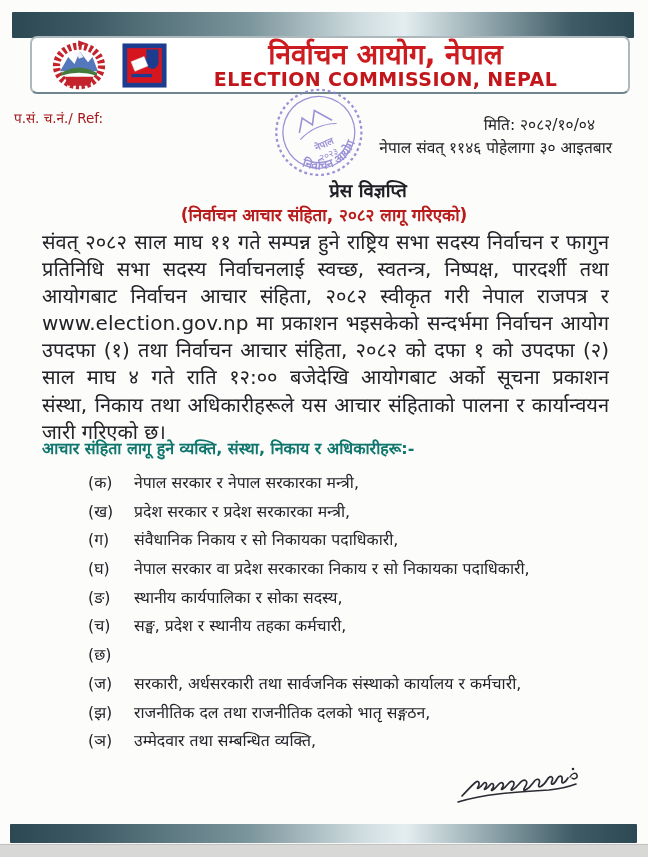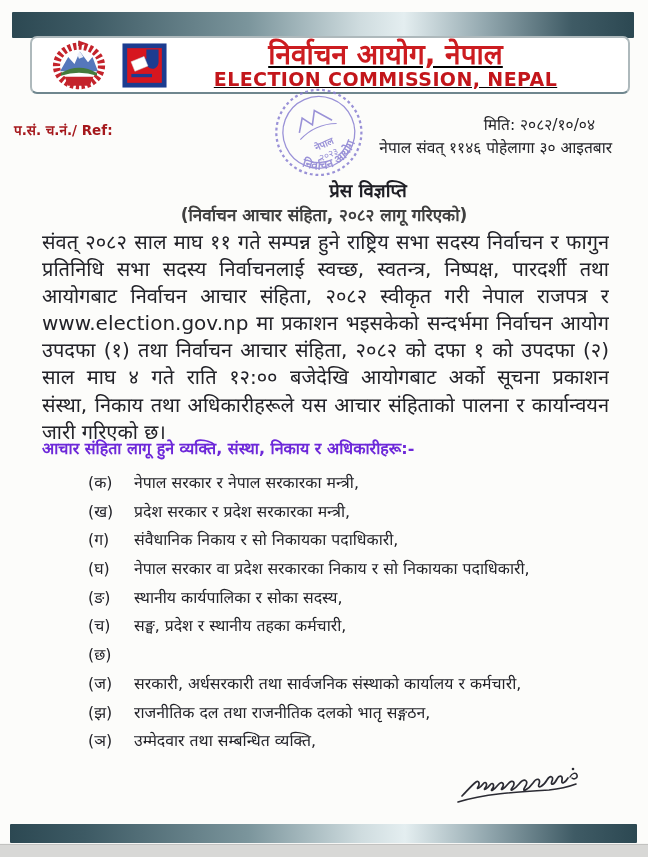--- a/index.html
+++ b/index.html
@@ -18,39 +18,39 @@
   .bar-top{left:12px;top:12px;width:622px;}
   .bar-bottom{left:10px;top:824px;width:627px;height:19px;}
 
   .header-box{
     position:absolute;left:30px;top:36px;width:600px;height:58px;background:#ffffff;
     border:2px solid #aeb9bc;border-bottom-color:#6f868e;border-radius:7px;
     display:flex;align-items:center;box-sizing:border-box;padding:0 14px 0 20px;
   }
   .emblem{width:54px;height:54px;flex:0 0 auto;}
   .eclogo{width:45px;height:45px;margin-left:16px;flex:0 0 auto;}
-  .header-titles{flex:1;text-align:center;line-height:1.02;padding-right:10px;text-decoration:underline;}
+  .header-titles{flex:1;text-align:center;line-height:1.02;padding-right:10px;}
   .title-np{color:#cc1c20;font-size:28px;font-weight:bold;}
   .title-en{color:#c3161b;font-size:19px;font-weight:bold;letter-spacing:.4px;}
 
-  .ref{position:absolute;left:14px;top:109px;color:#a5181c;font-weight:bold;font-size:13.5px;margin-top:12px;}
+  .ref{position:absolute;left:14px;top:109px;color:#a5181c;font-weight:normal;font-size:13.5px;}
 
   .stamp{position:absolute;left:266px;top:83px;width:108px;height:104px;transform:rotate(-24deg);opacity:.85;}
 
   .dates{position:absolute;right:36px;top:114px;text-align:right;font-size:15.5px;color:#242428;line-height:23px;}
   .date-1{padding-right:17px;}
 
   .doc-title{position:absolute;left:0;width:648px;top:177px;text-align:center;font-size:18.5px;font-weight:bold;color:#1e1e24;margin-left:44px;}
-  .doc-subtitle{position:absolute;left:0;width:648px;top:203px;text-align:center;font-size:17px;font-weight:bold;color:#404040;}
+  .doc-subtitle{position:absolute;left:0;width:648px;top:203px;text-align:center;font-size:17px;font-weight:bold;color:#b91c1c;}
 
   .para{position:absolute;left:42px;top:229px;width:567px;font-size:20px;color:#222228;}
   .pline{height:27.1px;line-height:27px;text-align:justify;text-align-last:justify;overflow:hidden;}
   .pline.last{text-align-last:left;}
 
-  .list-heading{position:absolute;left:42px;top:437px;font-size:16px;font-weight:bold;color:#6d28d9;}
+  .list-heading{position:absolute;left:42px;top:437px;font-size:16px;font-weight:bold;color:#0f766e;}
 
   .list{position:absolute;left:88px;top:471px;font-size:15.8px;color:#222228;}
   .list-item{display:flex;height:28.7px;align-items:flex-start;}
   .li-label{width:46px;flex:0 0 auto;}
 
   .signature{position:absolute;left:452px;top:763px;width:140px;height:50px;}
 </style>
 </head>
 <body>
 

